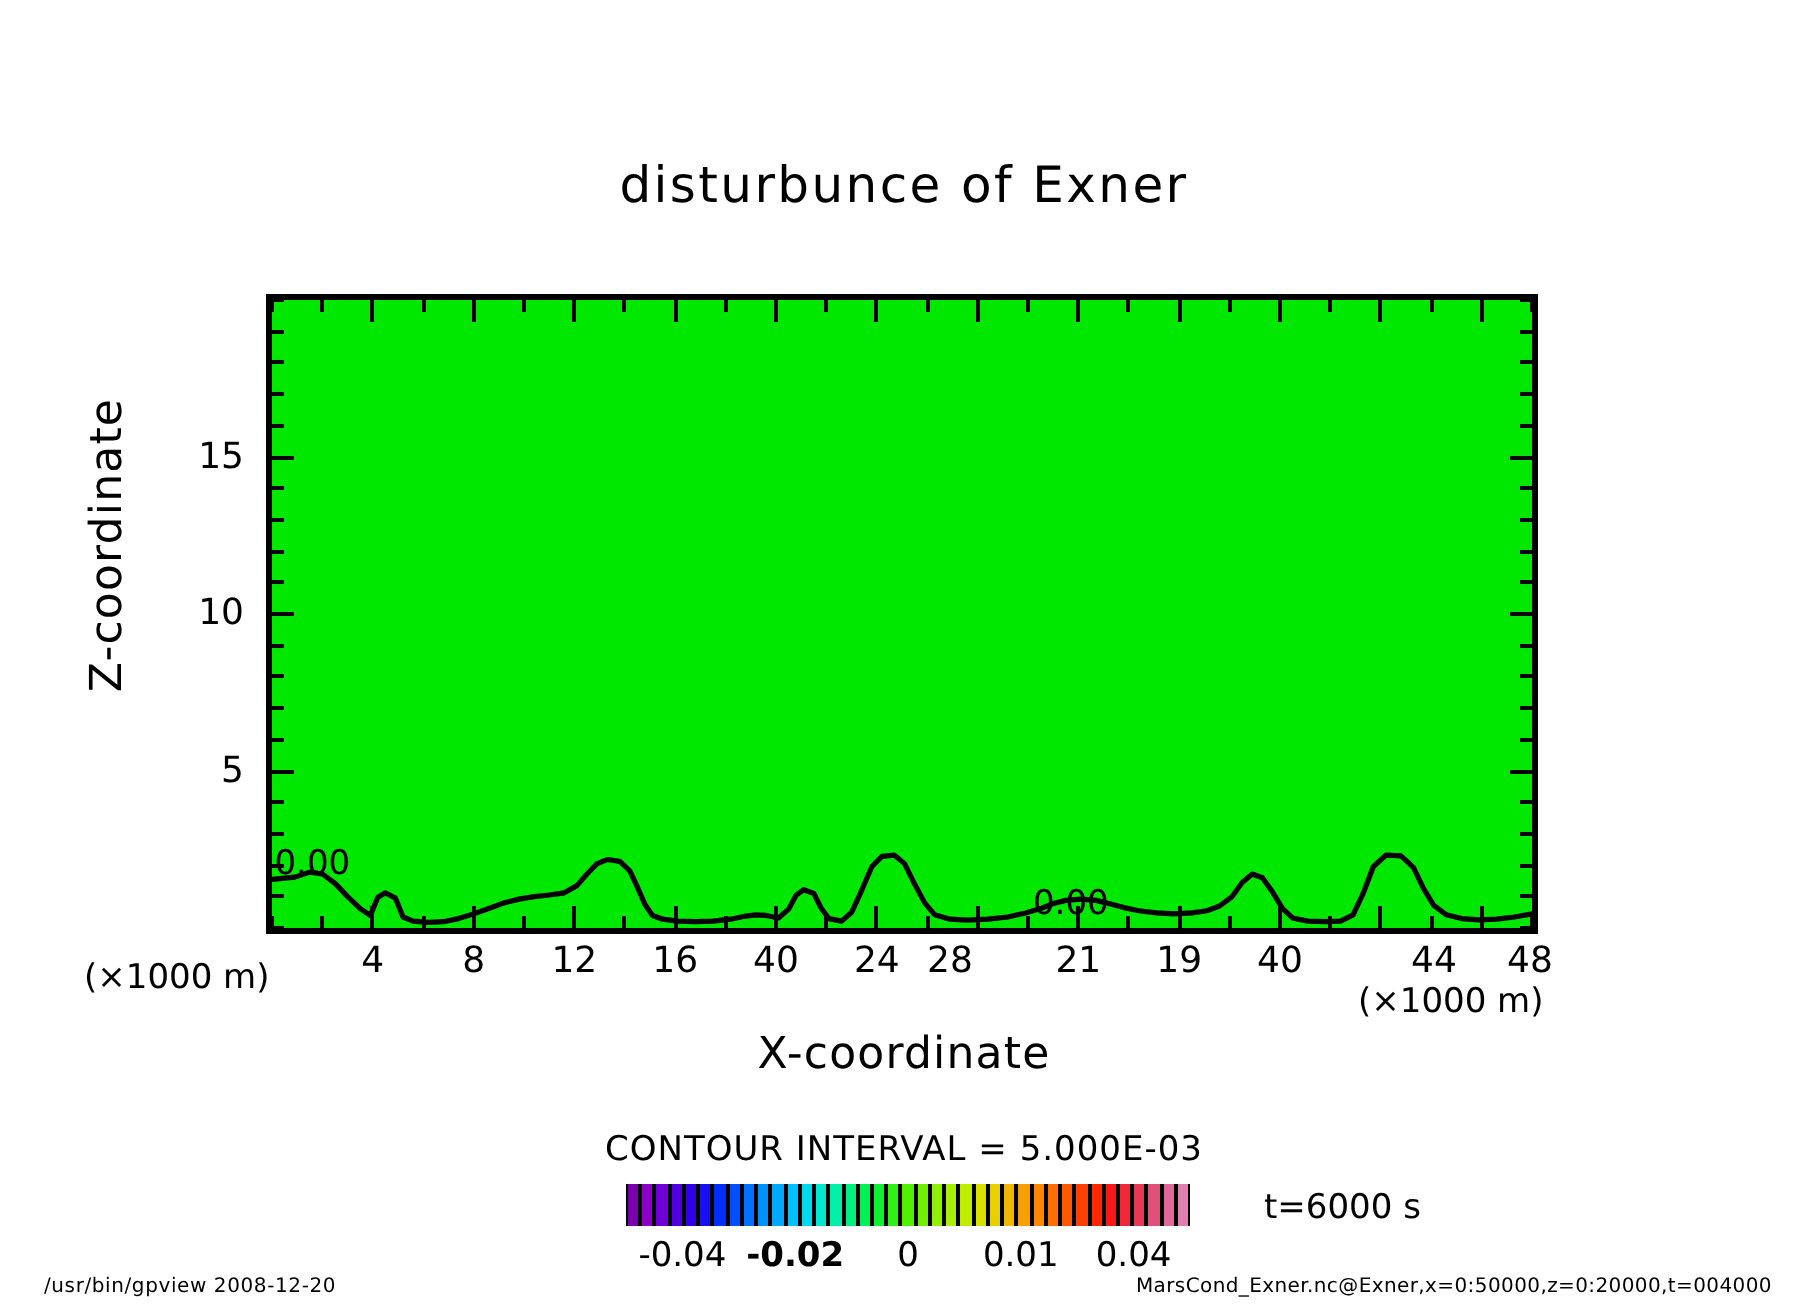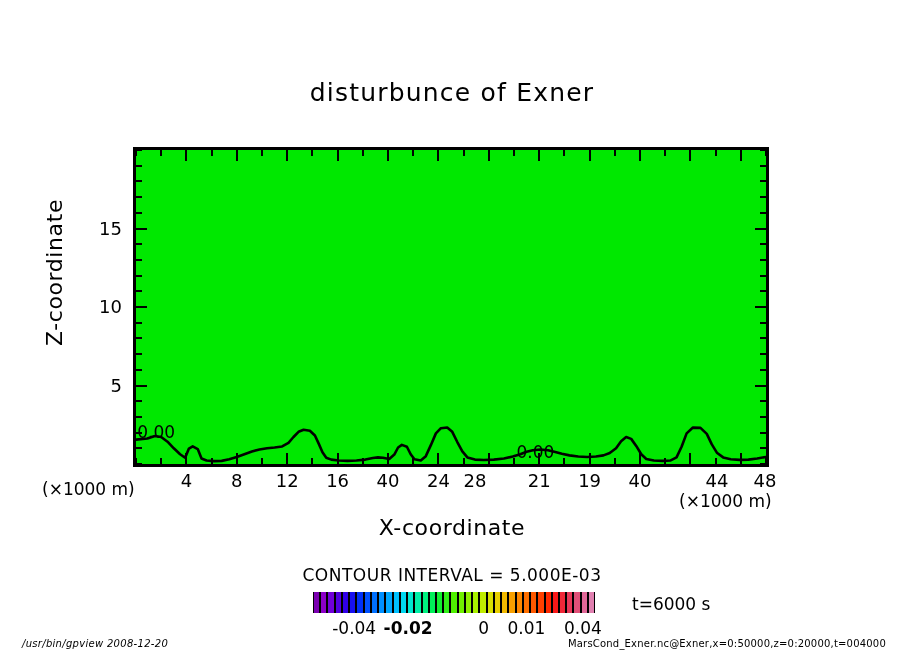--- a/index.html
+++ b/index.html
@@ -135,42 +135,41 @@
     flex: 1 1 auto;
     height: 100%;
     border-left: 1px solid #000000;
     border-right: 1px solid #000000;
     box-sizing: border-box;
   }
   .cbtick-label {
     position: absolute;
     top: 618px;
     font-size: 17px;
-    text-align: right;
+    text-align: center;
     width: 70px;
     margin-left: -35px;
     font-family: "DejaVu Sans", sans-serif;
   }
   #time-label {
     position: absolute;
     left: 632px;
     top: 594px;
     font-size: 17px;
     font-family: "DejaVu Sans", sans-serif;
   }
 
   
   #footer-left {
     position: absolute;
     left: 22px;
     top: 638px;
     font-size: 10px;
     font-family: "DejaVu Sans", sans-serif;
     letter-spacing: 0.3px;
-    font-style: italic;
   }
   #footer-right {
     position: absolute;
     right: 18px;
     top: 638px;
     font-size: 10px;
     font-family: "DejaVu Sans", sans-serif;
     letter-spacing: 0.2px;
   }
 </style>

